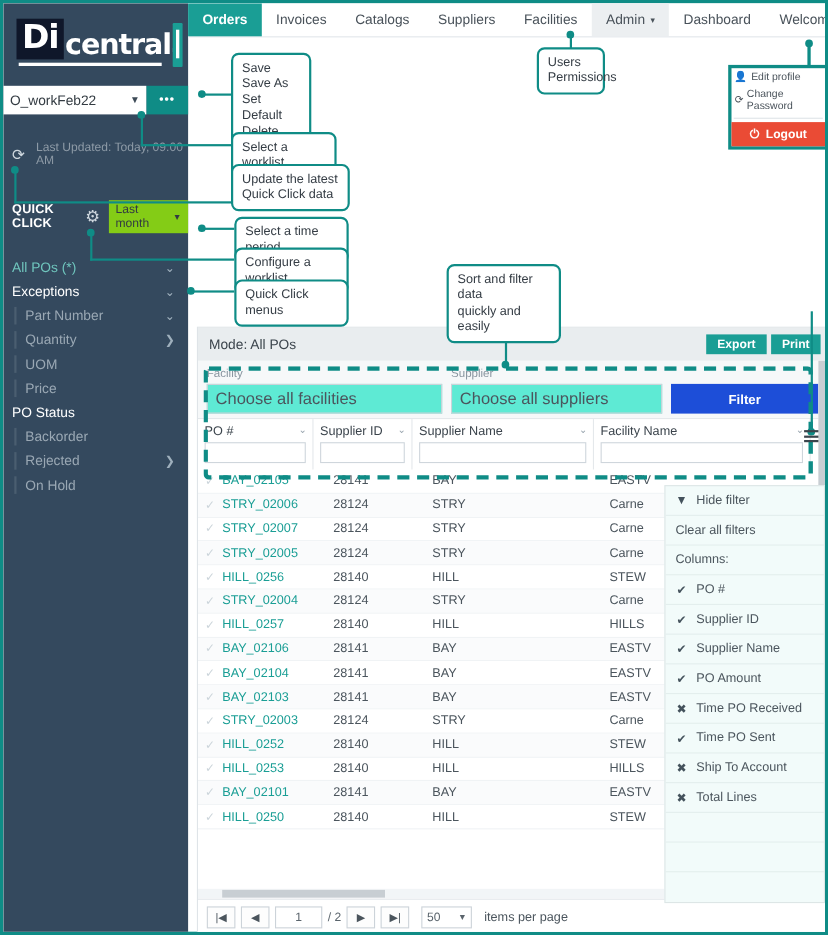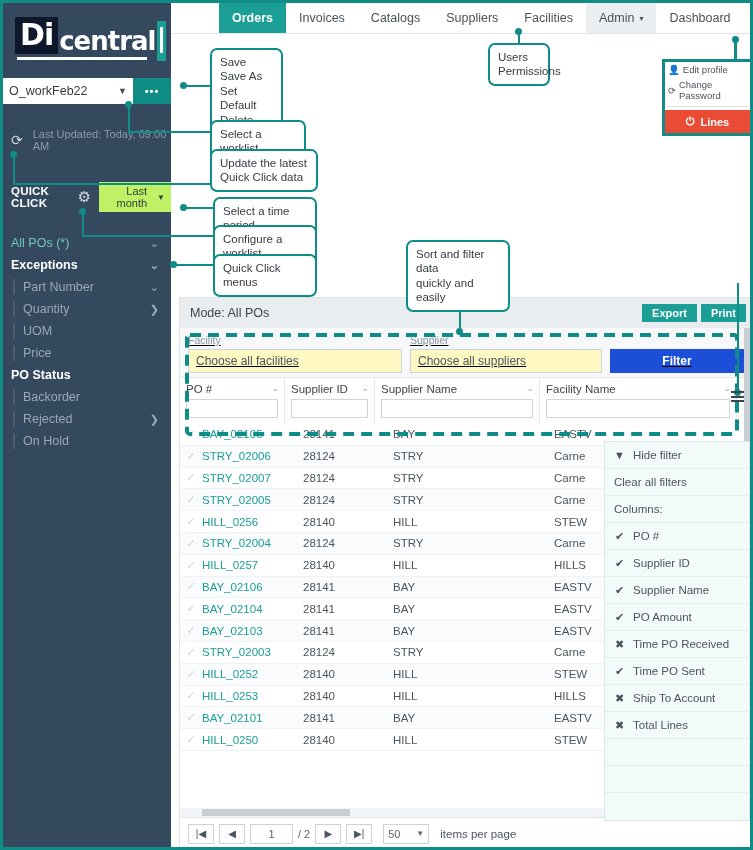--- a/index.html
+++ b/index.html
@@ -71,37 +71,36 @@
   }
   .refresh-icon { color: #cfd8df; font-size: 14px; }
 
   .qc-row {
     display: flex; align-items: center; gap: 8px;
     margin: 30px 0 0 8px;
   }
   .qc-label { font-size: 11.5px; font-weight: 700; color: #ffffff; letter-spacing: .2px;}
   .gear { color: #cfd8df; font-size: 15px; }
   .period-select {
-    background: #bef264; color: #333b42; font-size: 11px;
+    background: #84cc16; color: #333b42; font-size: 11px;
     padding: 3px 6px; display: flex; align-items: center; gap: 10px;
     min-width: 72px;
-    text-align: right;
   }
   .period-caret { font-size: 8px; margin-left: auto; }
 
   .nav { margin-top: 20px; }
   .nav-item {
     display: flex; align-items: center;
     padding: 4px 12px 4px 8px; font-size: 12.5px;
     min-height: 22px;
   }
   .nav-item .lbl { flex: 1; }
   .nav-item .chev { font-size: 11px; color: #9fb0bd; }
   .nav-l0 { color: #6fc5bd; }
-  .nav-head { color: #ffffff; font-weight: 700; }
+  .nav-head { color: #ffffff; font-weight: 400; }
   .nav-sub { color: #9aa8b4; padding-left: 20px; position: relative; }
   .nav-sub::before {
     content:""; position: absolute; left: 10px; top: 3px;
     bottom: 3px; width: 2px; background: #4a5e70;
   }
 
   
   #topnav {
     position: absolute; left: 168px; top: 0;
     width: 582px; height: 31px;
@@ -158,27 +157,27 @@
     height: 30px; background: #e9edef; display: flex; align-items: center;
     padding: 0 6px 0 10px;
   }
   .mode-title { font-size: 12.5px; color: #3b444c; }
   .mode-btns { margin-left: auto; display: flex; gap: 4px; }
   .btn-teal {
     background: #1a9e95; color: #ffffff; font-size: 11px; font-weight: 700;
     padding: 3px 10px;
   }
 
-  .filter-zone { background: #f6f8f9; padding: 6px 8px 4px 8px; text-decoration: underline; }
+  .filter-zone { background: #f6f8f9; padding: 6px 8px 4px 8px; }
   .fz-labels { display: flex; font-size: 10.5px; color: #8a96a0; }
   .fz-labels .l1 { width: 222px; }
   .fz-inputs { display: flex; gap: 8px; margin-top: 3px; }
   .fz-input {
-    background: #fef9c3; border: 1px solid #ccd3d9;
-    font-size: 12px; color: #4b555d; padding: 4px 7px;
+    background: #5eead4; border: 1px solid #ccd3d9;
+    font-size: 15px; color: #4b555d; padding: 4px 7px;
   }
   .fz-input.f1 { width: 214px; }
   .fz-input.f2 { width: 192px; }
   .btn-filter {
     flex: 1; background: #1d4ed8; color: #ffffff; font-weight: 700;
     font-size: 12px; display: flex; align-items: center; justify-content: center;
   }
 
   .thead { display: flex; background: #ffffff; border-top: 1px solid #e4e8eb; }
   .th {
@@ -347,21 +346,21 @@
           <span class="lbl">Rejected</span>
           <span class="chev">❯</span>
         </div>
         <div class="nav-item nav-sub">
           <span class="lbl">On Hold</span>
         </div>
       </div>
   </div>
 
   <div id="topnav">
-    <div id="tabs-host" style="display:flex;margin-left:48px;">
+    <div id="tabs-host" style="display:flex;">
         <div class="tab active">
           <span>Orders</span>
         </div>
         <div class="tab">
           <span>Invoices</span>
         </div>
         <div class="tab">
           <span>Catalogs</span>
         </div>
         <div class="tab">
@@ -388,21 +387,21 @@
       <span>👤</span>
       <span>Edit profile</span>
     </div>
     <div class="um-item">
       <span>⟳</span>
       <span>Change Password</span>
     </div>
     <div class="um-sep"></div>
     <div class="um-logout">
       <span>⏻</span>
-      <span>Lines</span>
+      <span>Logout</span>
     </div>
   </div>
 
   <div class="callout" style="left:207px; top:45px; width:73px;">Save
 Save As
 Set Default
 Delete</div>
   <div class="lead" style="left:180px; top:82px; width:27px; height:2px;"></div>
   <div class="lead-dot" style="left:177px; top:79px;"></div>
 

